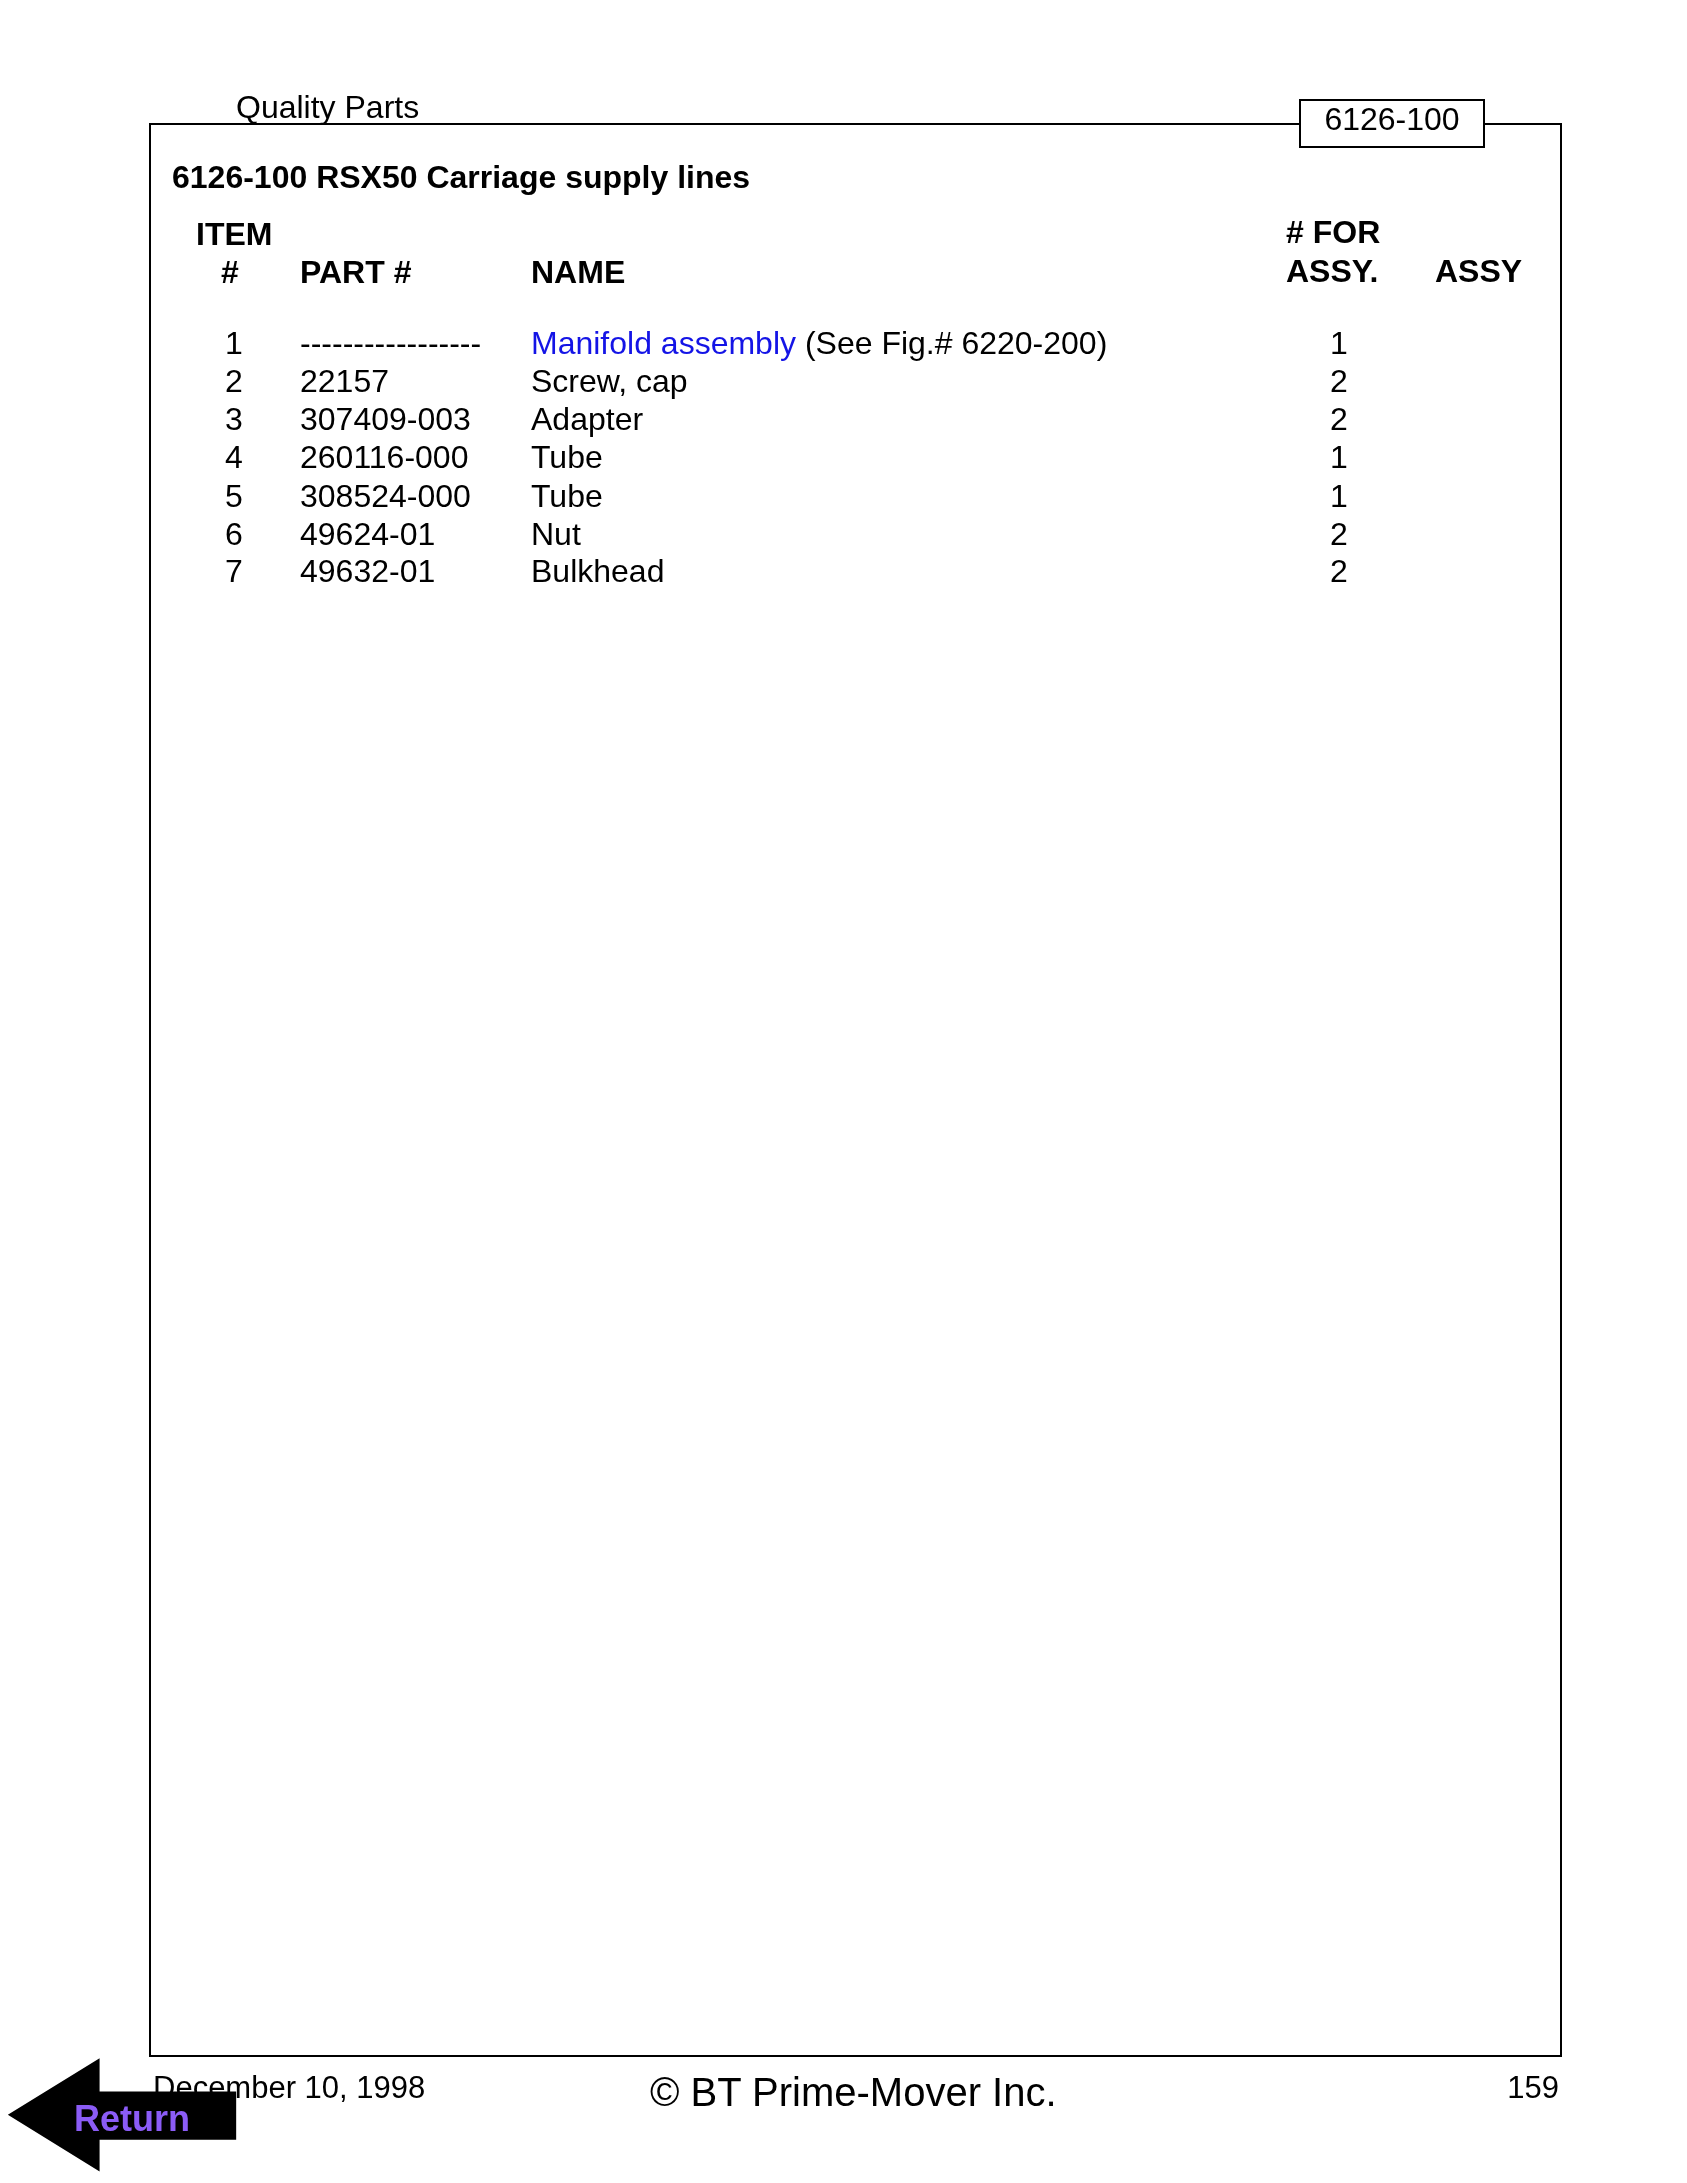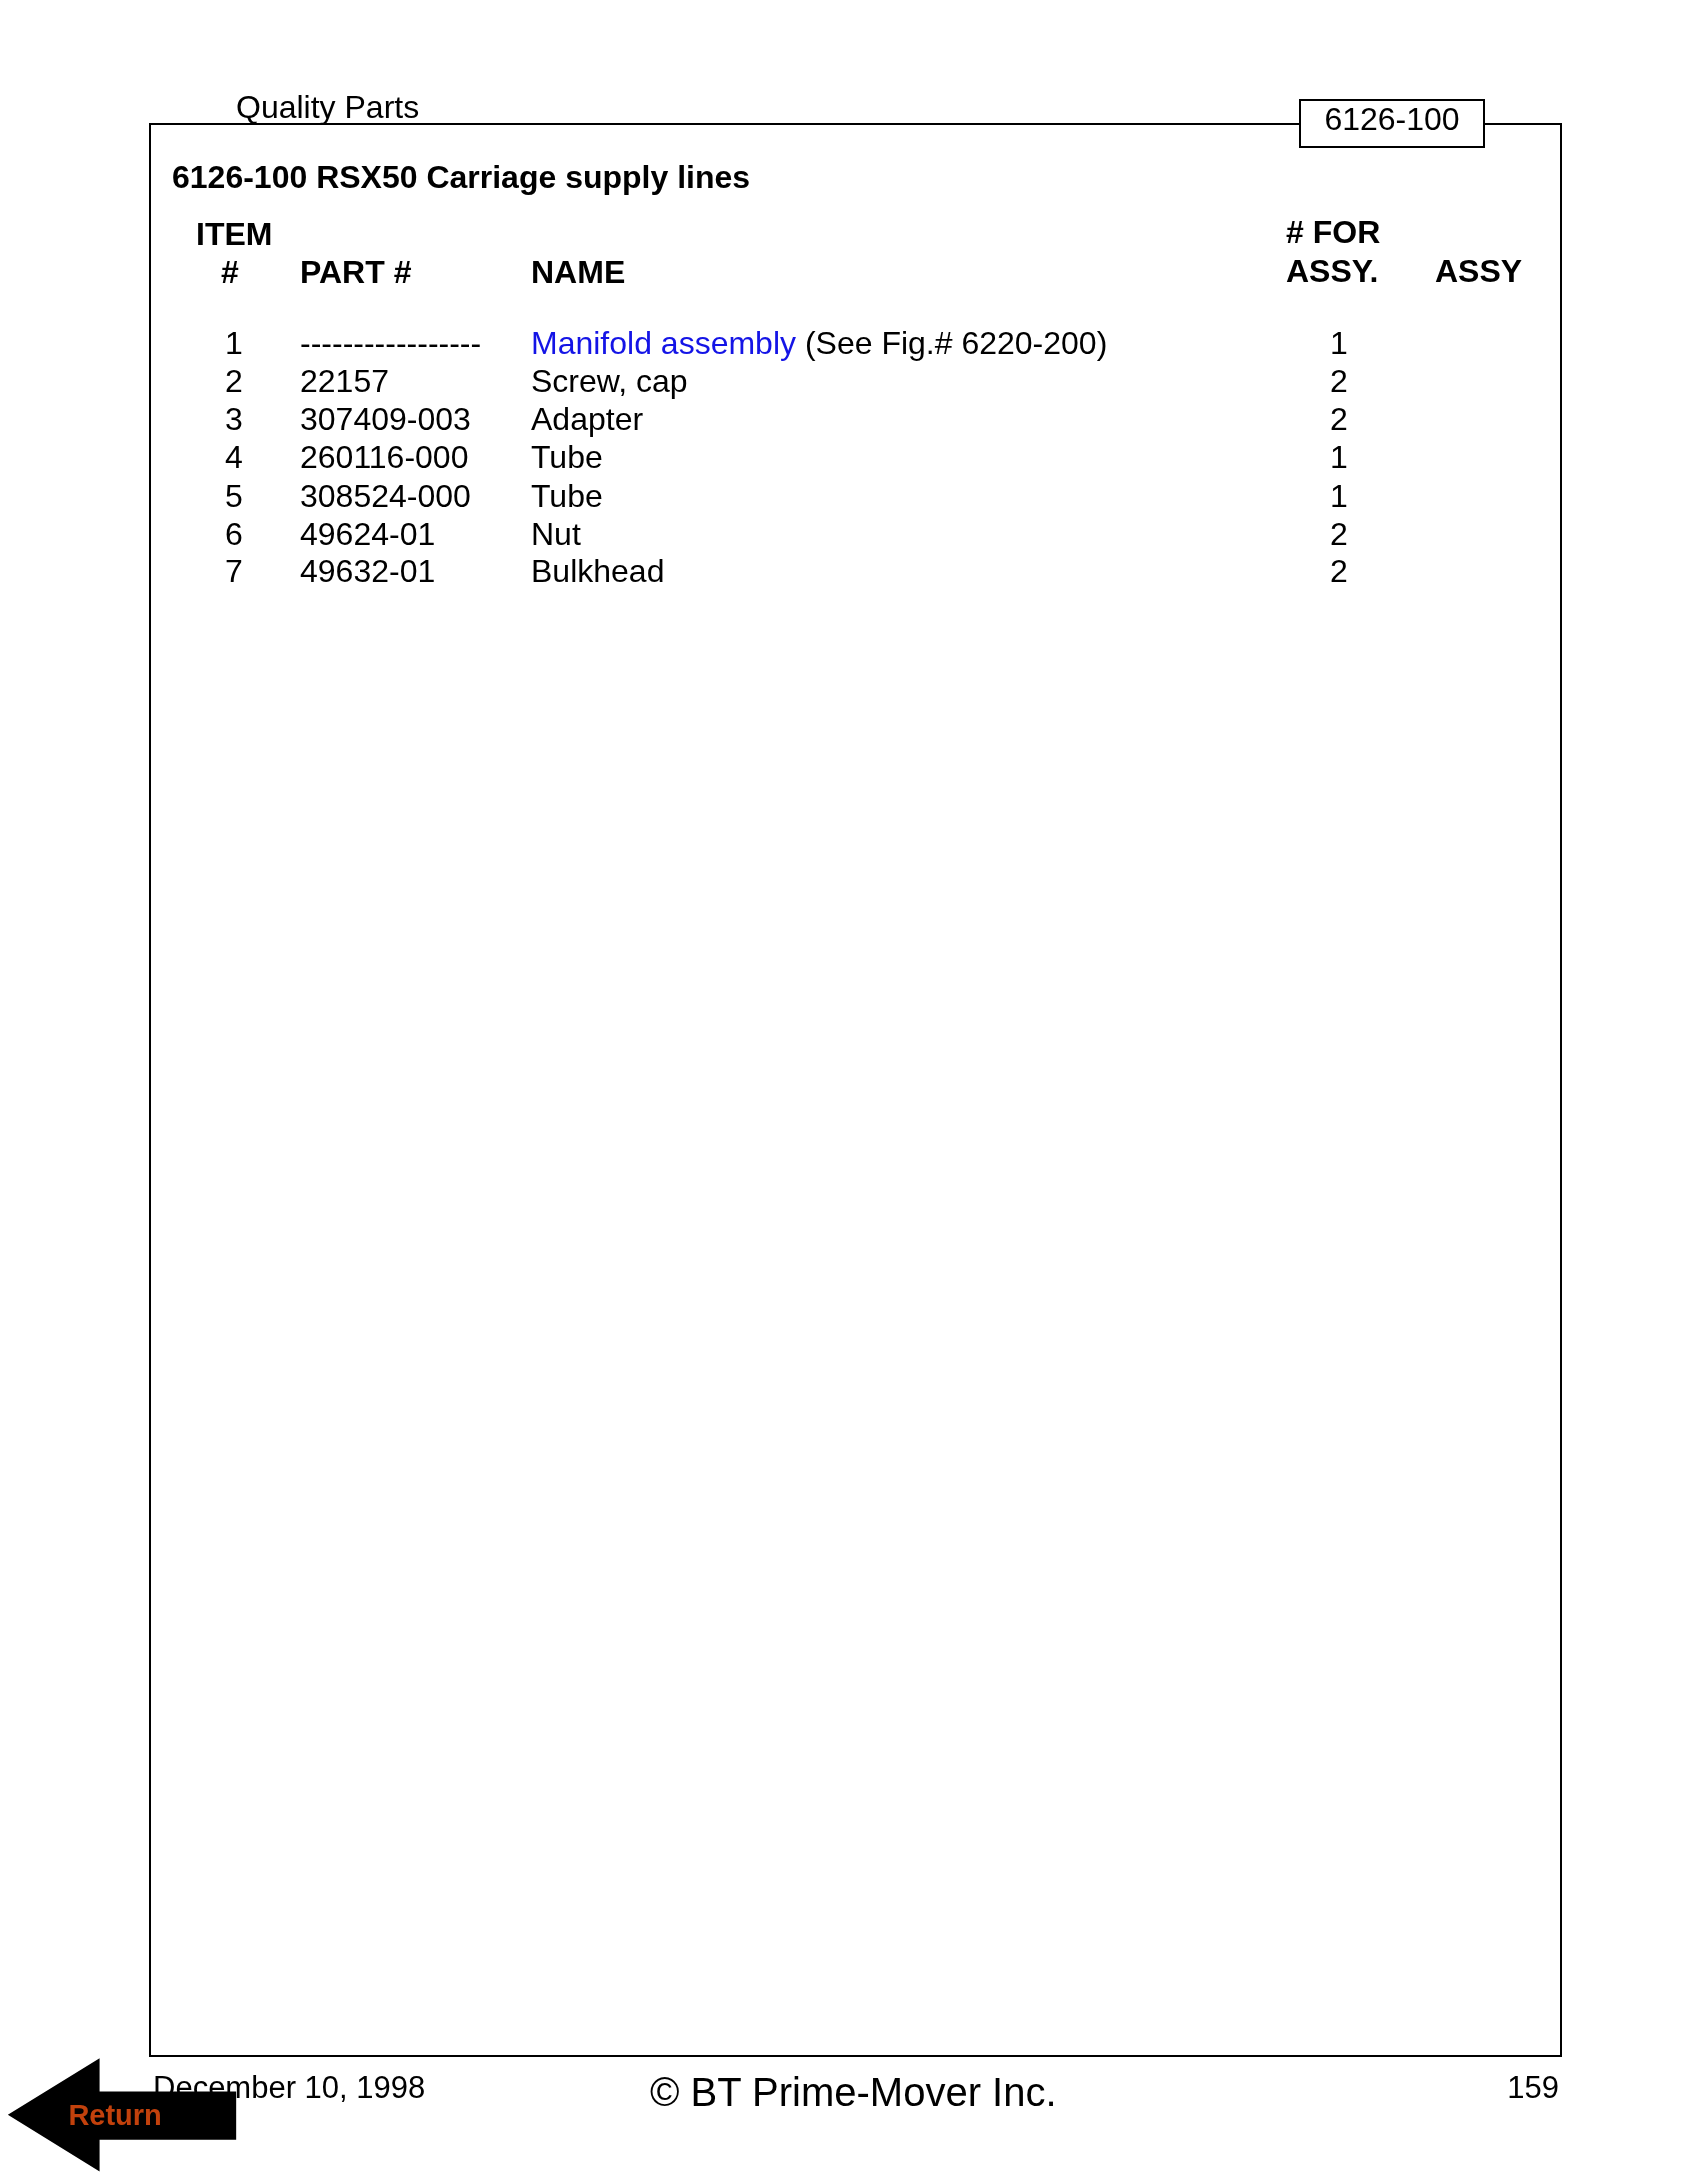--- a/index.html
+++ b/index.html
@@ -48,22 +48,22 @@
 
   
   .f-date{left:153px;top:2072px;font-size:31px;}
   .f-copy{left:19.3px;top:2072px;width:1668px;text-align:center;font-size:40px;}
   .f-page{left:1420px;top:2072px;width:139px;text-align:right;font-size:31px;}
 
   
   .return-btn{position:absolute;left:3.4px;top:2054px;width:238px;height:121px;z-index:3;cursor:pointer;}
   .return-btn svg{position:absolute;left:0;top:0;}
   .return-label{
-    position:absolute;left:65px;top:47px;width:127px;
-    color:#c2410c;font-weight:bold;font-size:29px;line-height:1;white-space:nowrap;
+    position:absolute;left:65px;top:47px;width:127px;text-align:center;
+    color:#8b5cf6;font-weight:bold;font-size:36px;line-height:1;white-space:nowrap;
   }
 </style>
 </head>
 <body>
 
 <div class="page">
 
   <div class="abs brand">Quality Parts</div>
 
   <div class="main-frame"></div>

